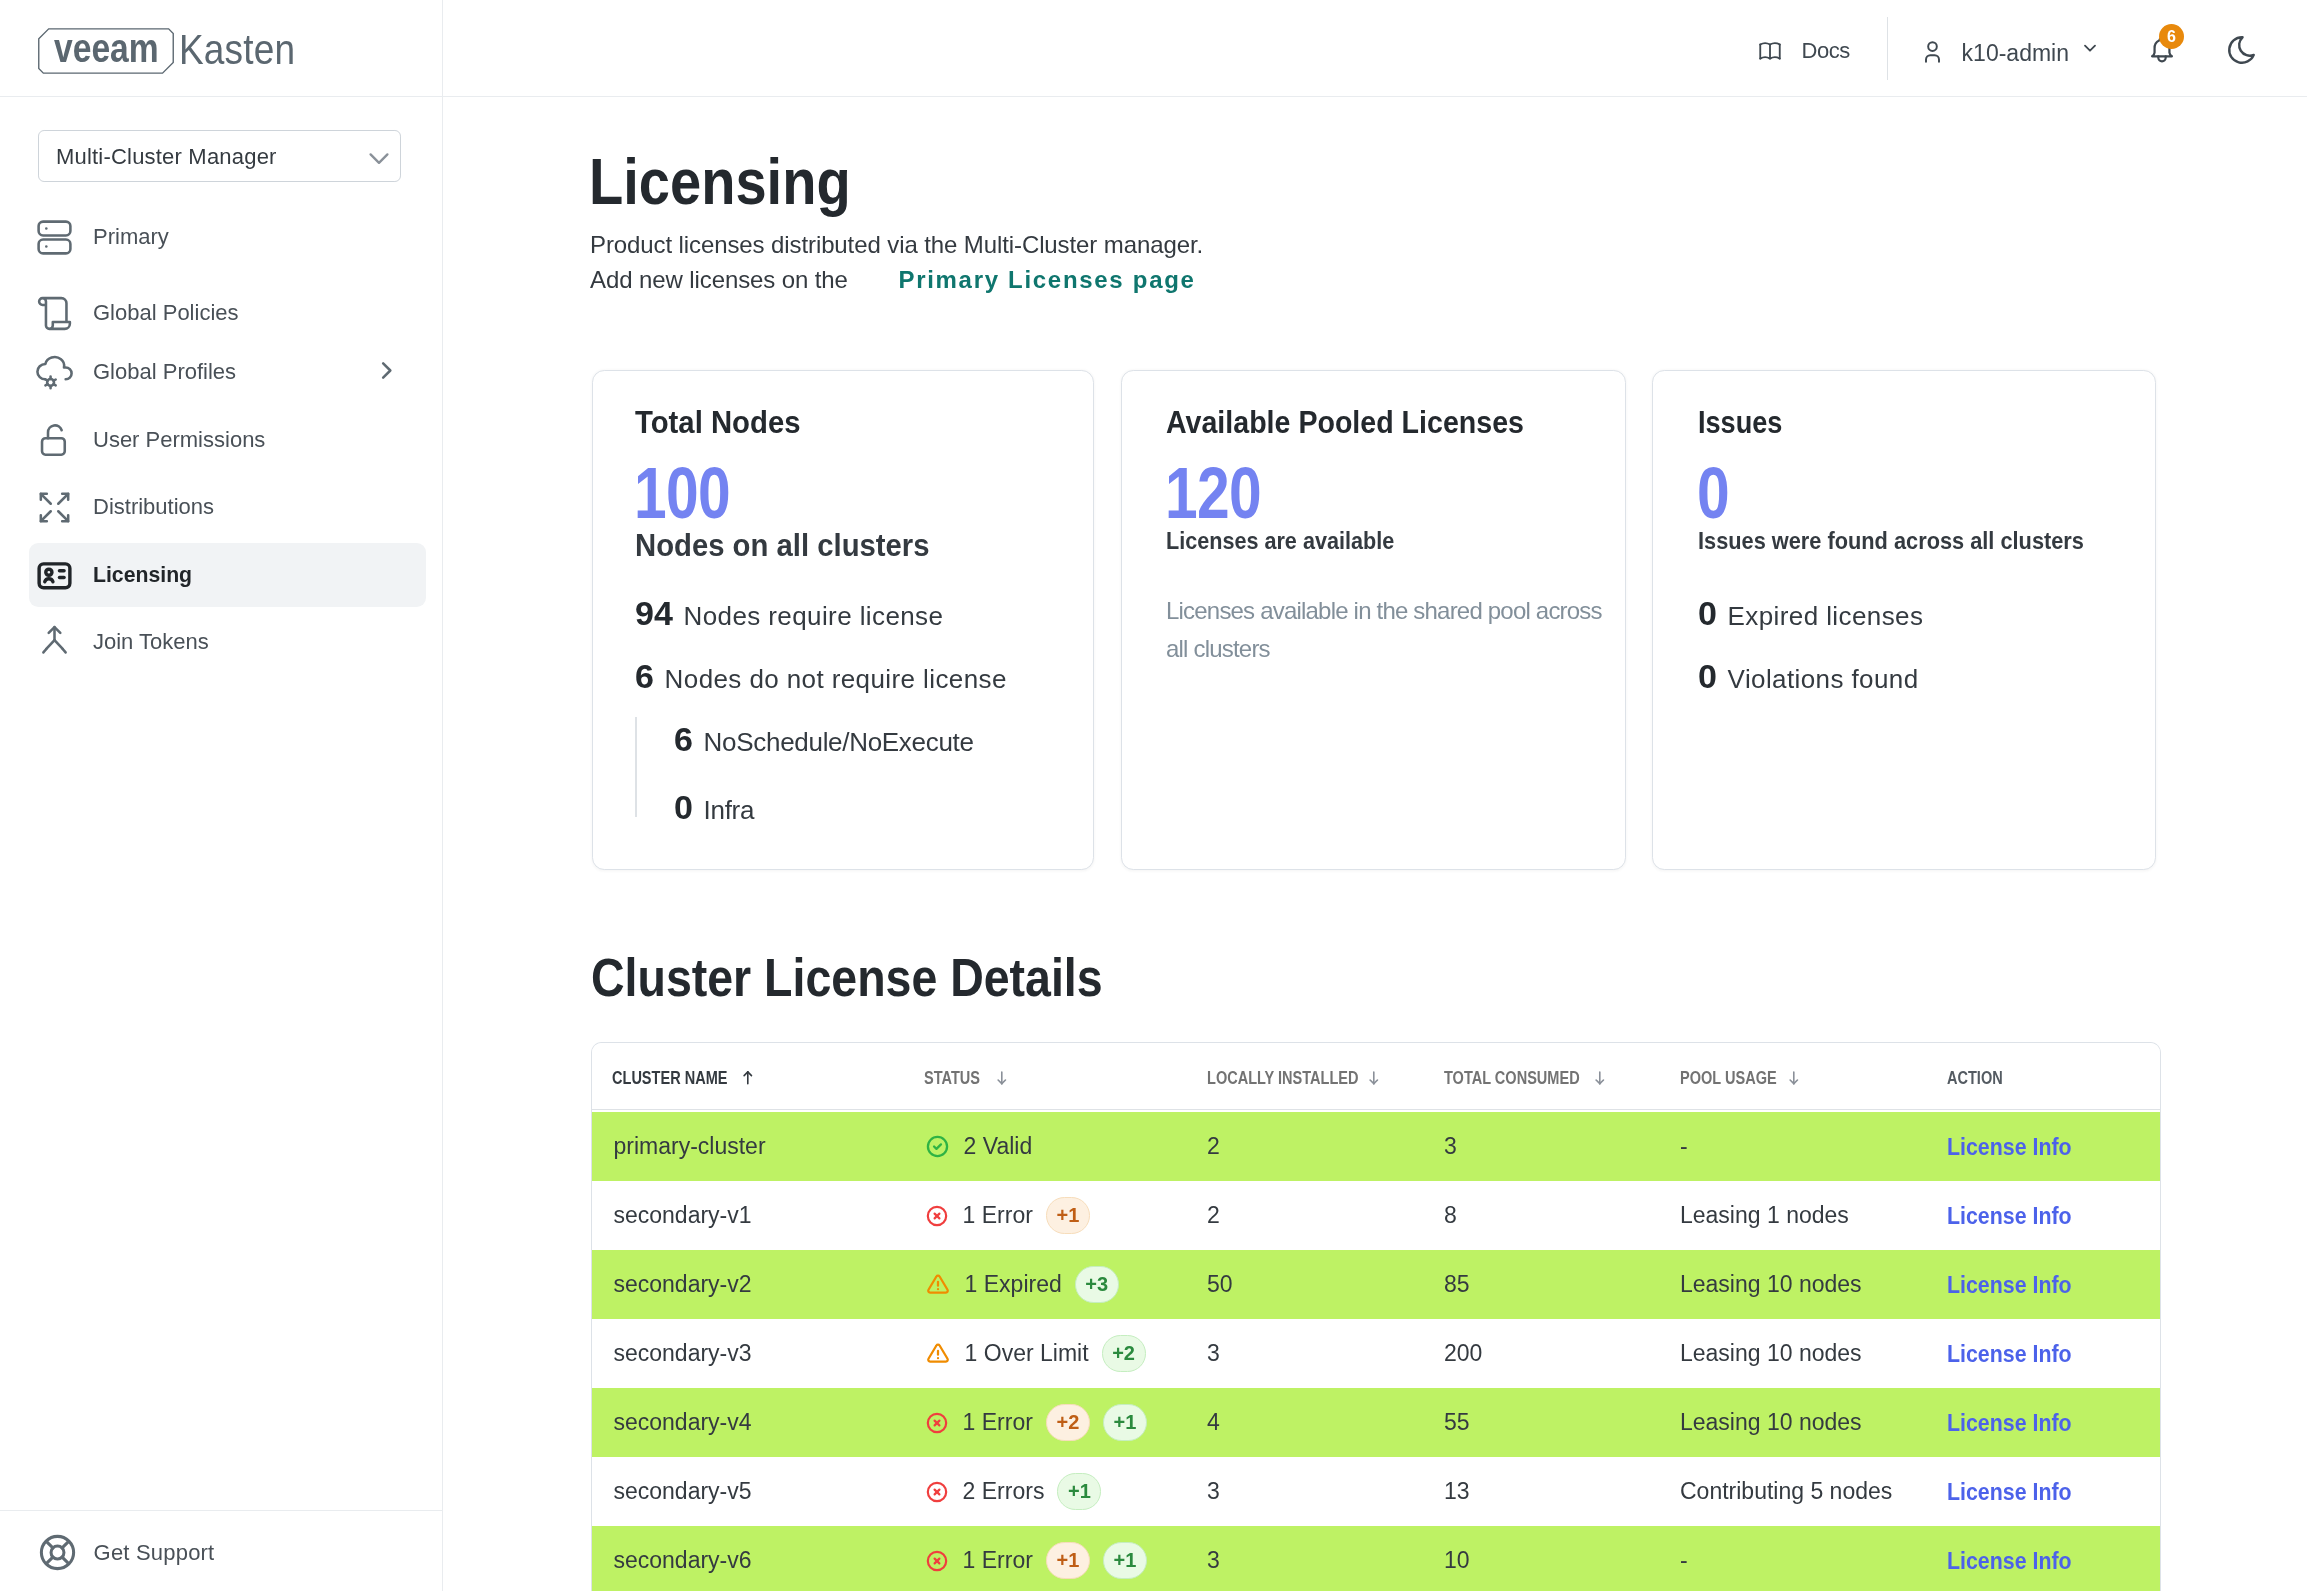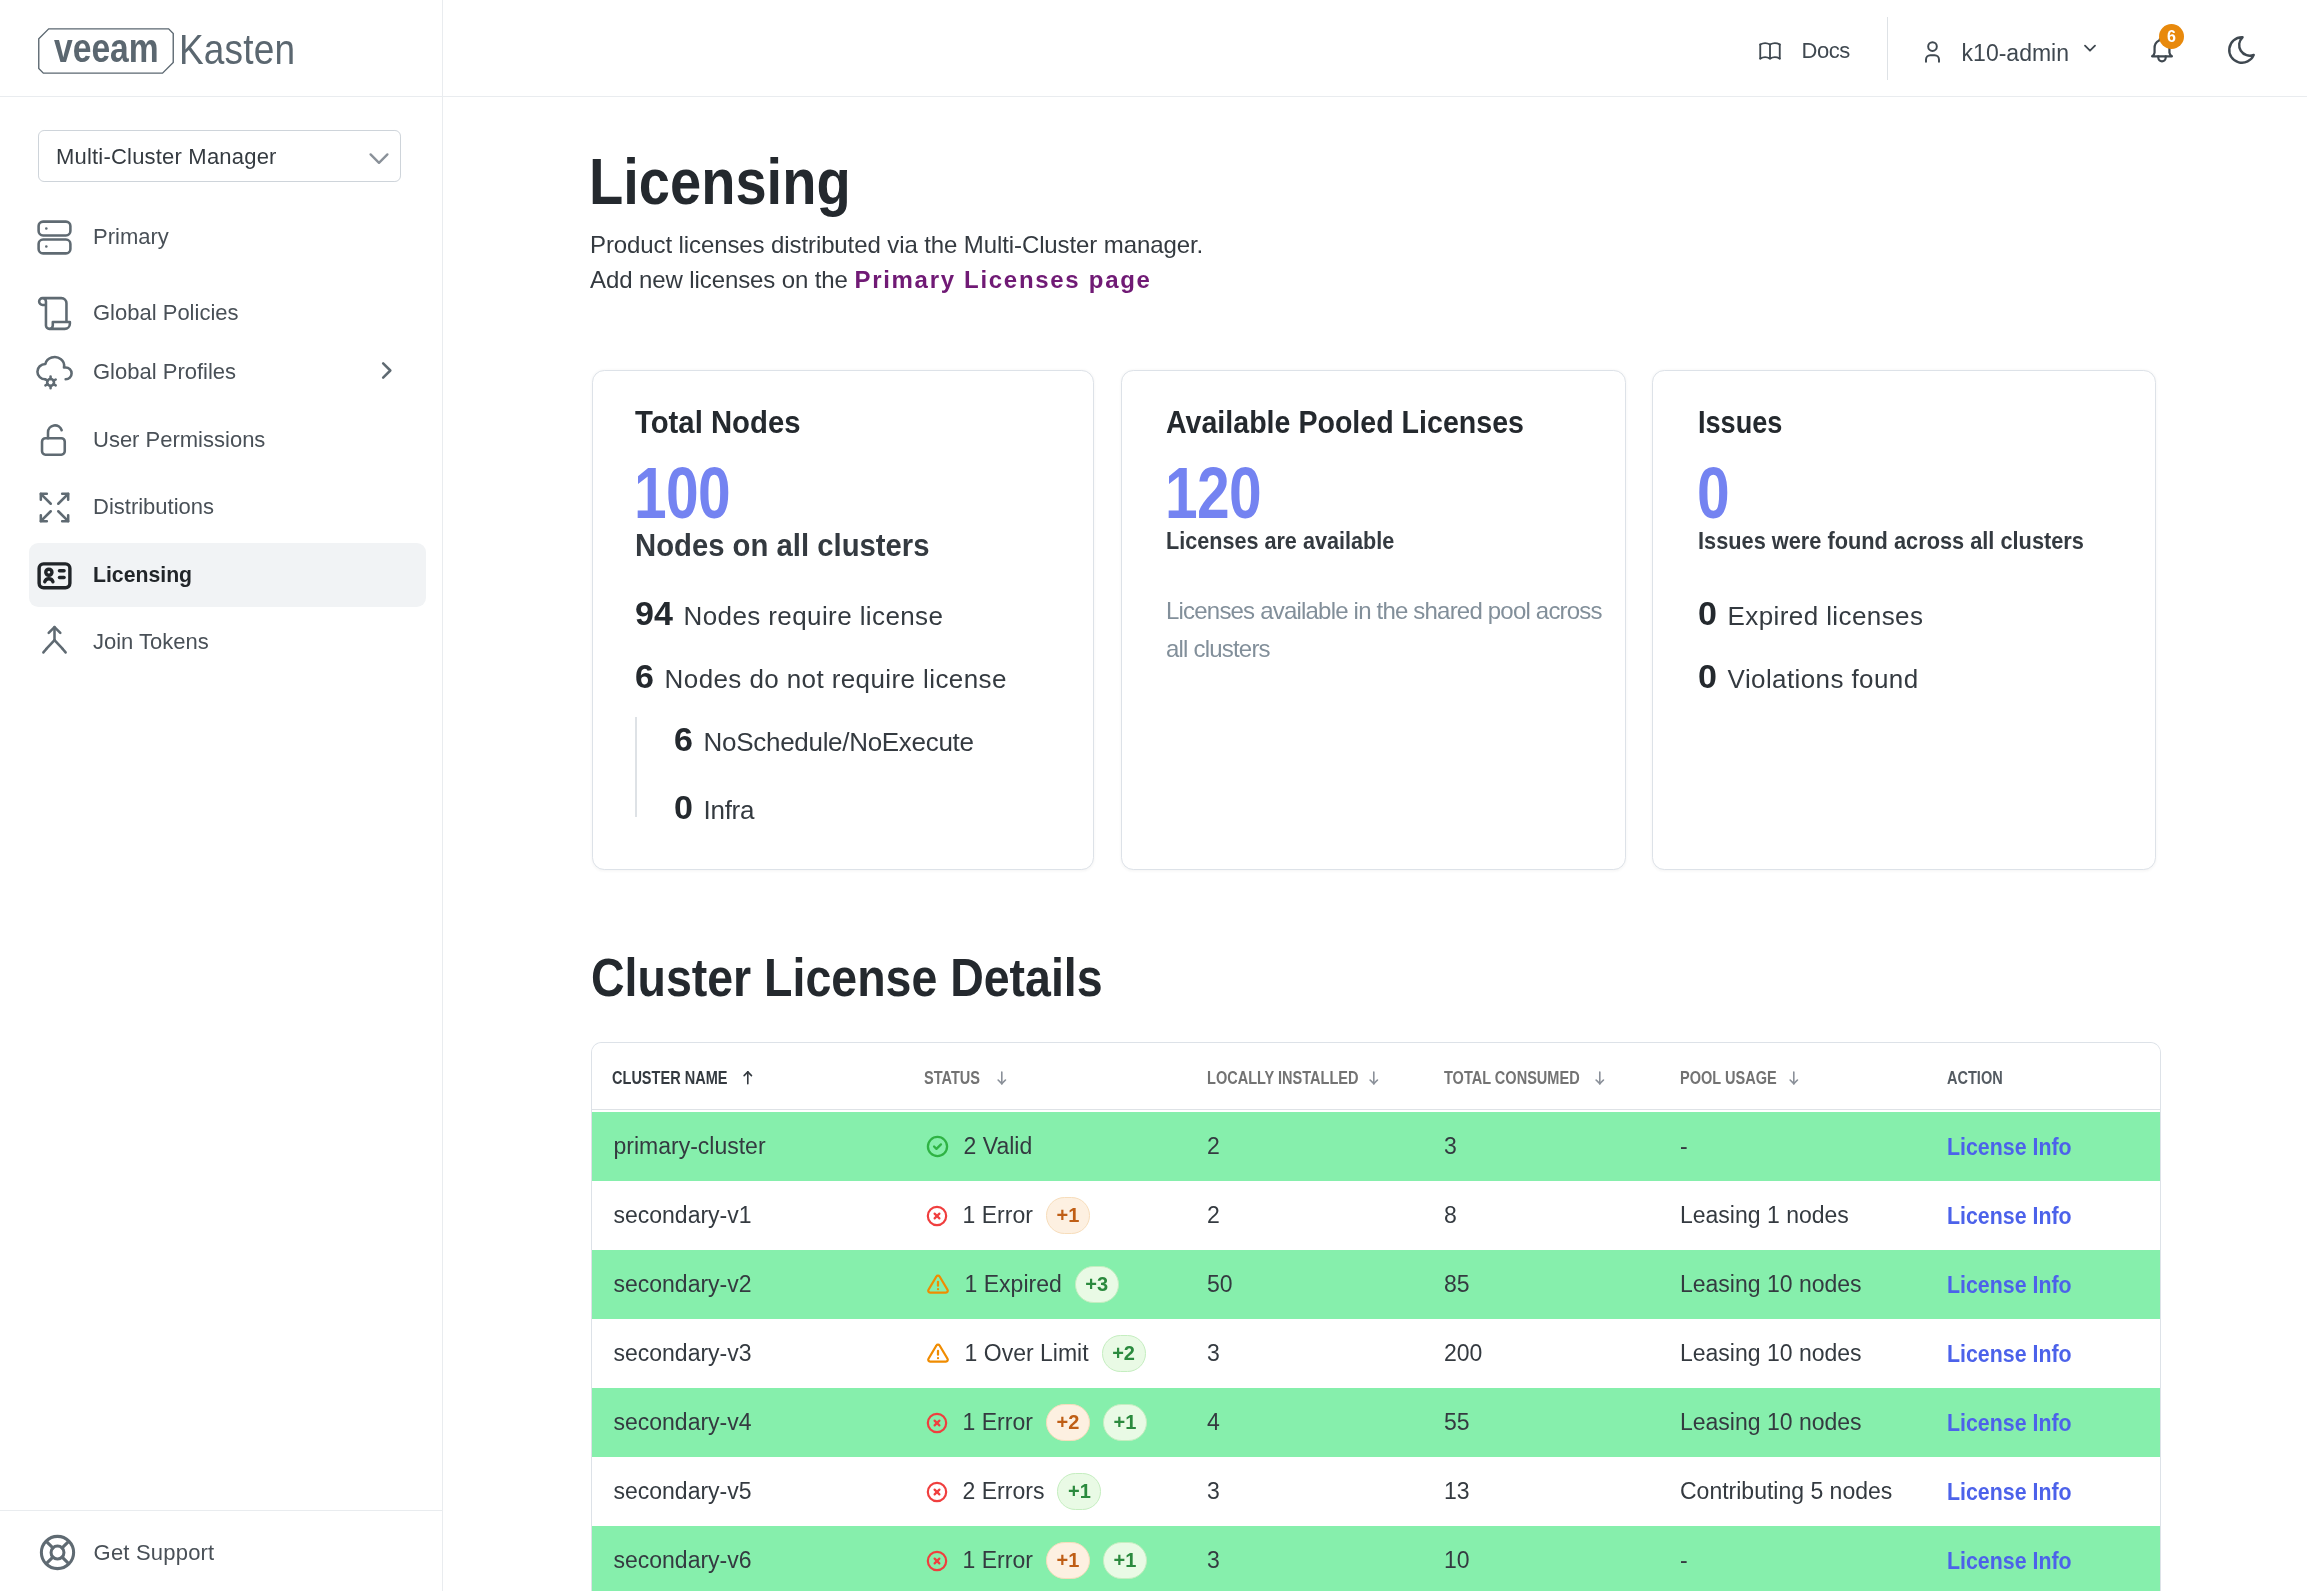--- a/index.html
+++ b/index.html
@@ -36,39 +36,39 @@
 .nav-item .chevr { position:absolute; right:28px; top:19px; }
 
 #getsupport-line { position:absolute; left:0px; top:1510px; width:442px; height:0.8px; background:#e9ecef; }
 #getsupport { position:absolute; left:36px; top:1531px; display:flex; align-items:center; color:#495057; }
 #getsupport span { font-size:22px; margin-left:14.6px; letter-spacing:0.2px; }
 
 
 h1 { position:absolute; left:589px; top:145px; font-size:64px; color:#24292e; font-weight:bold; }
 h1 .sx { transform:scaleX(0.876); }
 #sub { position:absolute; left:590px; top:227px; font-size:24px; letter-spacing:-0.1px; color:#343a40; line-height:35px; }
-#sub a { color:#701a75; font-weight:bold; letter-spacing:1.7px; text-decoration:none; }
+#sub a { color:#0f766e; font-weight:bold; letter-spacing:1.7px; text-decoration:none;margin-left:44px; }
 
 .card { position:absolute; top:370px; height:500px; background:#fff; border:1.1px solid #dde2e8; border-radius:12.3px; box-shadow:0 0.8px 3.1px rgba(33,37,41,0.05); }
 #card1 { left:592px;  width:502px; }
 #card2 { left:1121px; width:505px; }
 #card3 { left:1652px; width:504px; }
 
 h2 { position:absolute; left:591px; top:946px; font-size:54px; color:#24292e; font-weight:bold; }
 h2 .sx { transform:scaleX(0.861); }
 
 
 #table { position:absolute; left:591px; top:1042px; width:1570px; height:550px; border:1.1px solid #dde2e8; border-radius:10.7px 10.7px 0 0; border-bottom:none; overflow:hidden; background:#fff; }
 #thead { position:absolute; left:0; top:0; width:1568px; height:67px; border-bottom:1.5px solid #dee2e6; background:#fff; }
 .hl { position:absolute; top:2.3px; height:66px; display:flex; align-items:center; font-size:19px; font-weight:bold; color:#737373; letter-spacing:0px; }
 .hl .sx { transform:scaleX(0.765); }
 .hl.dark { color:#343a40; }
 .harr { position:absolute; top:26px; }
 .trow { position:absolute; left:0; width:1568px; height:69px; }
-.trow.odd { background:#86efac; }
+.trow.odd { background:#bef264; }
 .cell { position:absolute; top:0; height:69px; display:flex; align-items:center; font-size:23px; color:#343a40; }
 .cl1 { left:21.5px; }
 .cl2 { left:334px; }
 .cl3 { left:615px; }
 .cl4 { left:852px; }
 .cl5 { left:1088px; }
 .cl6 { left:1355px; }
 .cell .sttext { margin-left:14.6px; }
 .badge { height:37px; border-radius:18.4px; font-size:20px; font-weight:bold; display:flex; align-items:center; justify-content:center; width:44px; margin-left:13px; }
 .badge.or { background:#fdf0e1; border:0.8px solid #f7ddbb; color:#bf5e15; }

